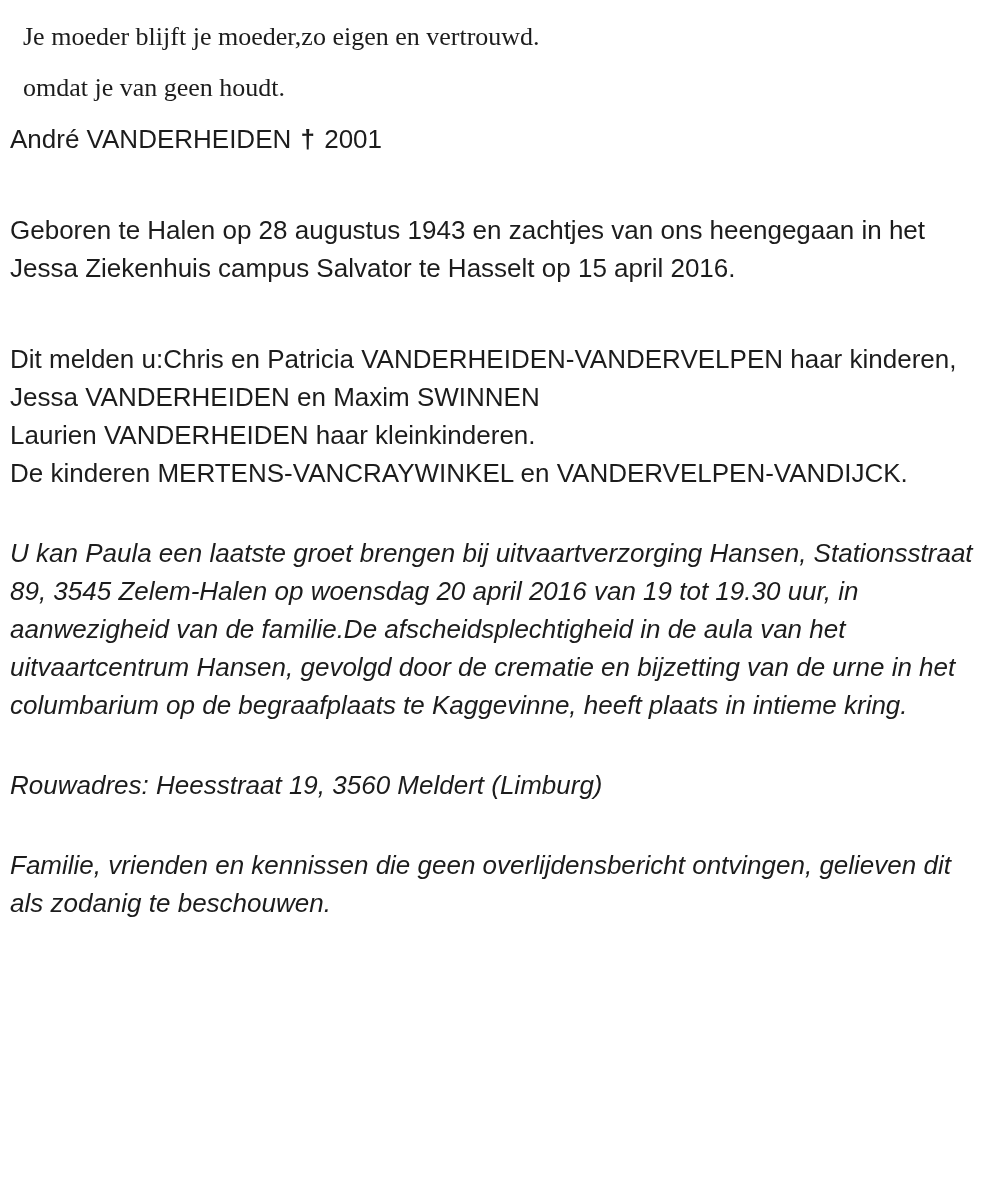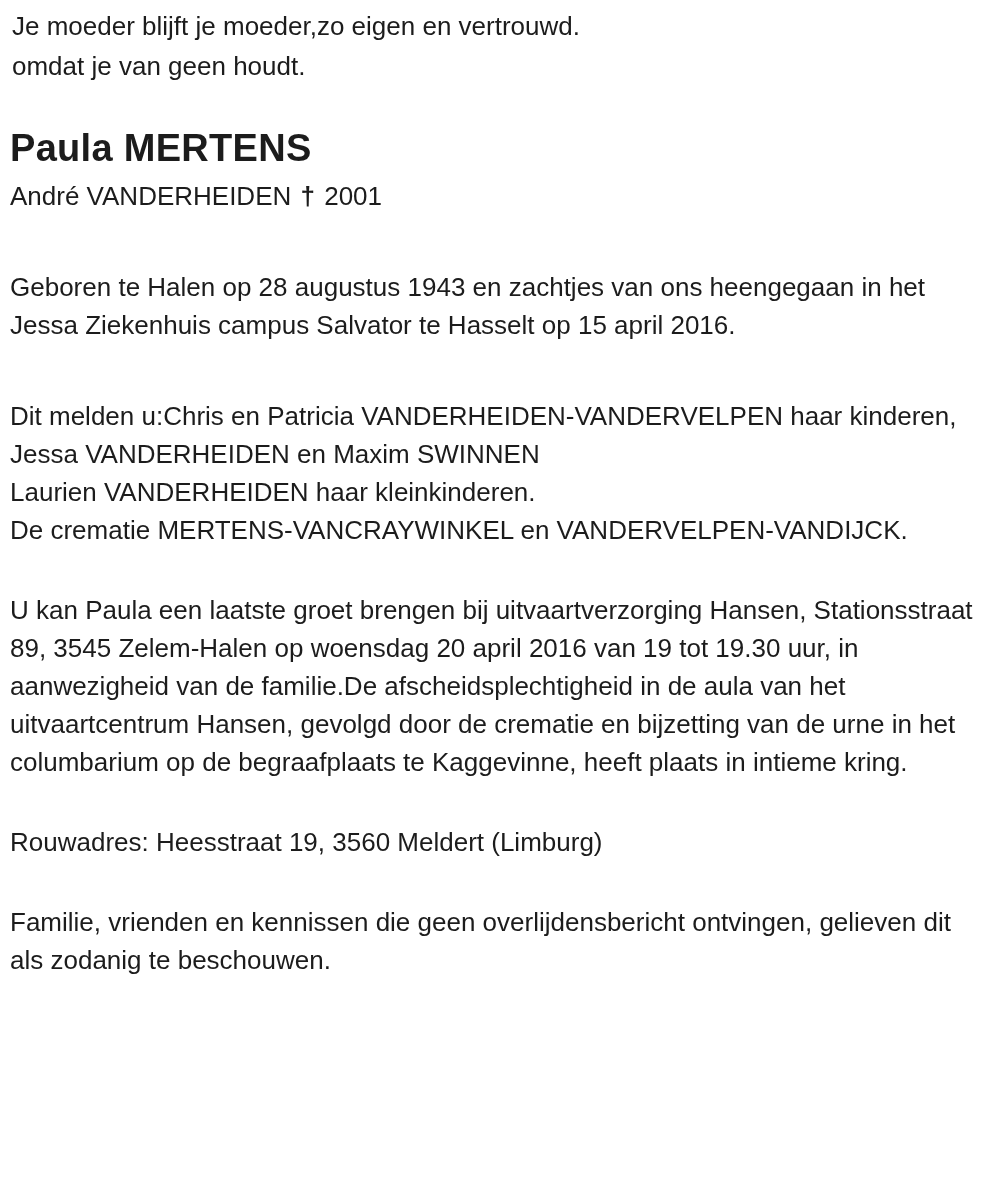--- a/index.html
+++ b/index.html
@@ -15,57 +15,56 @@
     font-family: "Liberation Sans", "DejaVu Sans", sans-serif;
     font-size: 26px;
     line-height: 38px;
     -webkit-font-smoothing: antialiased;
   }
   .obituary {
     padding: 5px 16px 20px 10px;
     width: 1000px;
   }
   p { margin: 0; }
-  .poem p { margin: 2px; }
+  .poem p { margin: 13px; font-family: Liberation Serif, serif; }
   .name {
     font-size: 38px;
     line-height: 46px;
     font-weight: 700;
     margin: 40px 0 6px 0;
     letter-spacing: 0.3px;
   }
   .block { margin-top: 53px; }
-  .block-lg { margin-top: 42px; }
+  .block-lg { margin-top: 42px; font-style: italic; }
   .dagger {
     font-weight: 700;
     padding: 0 2px;
   }
 </style>
 </head>
 <body>
 
 <div class="obituary">
 
   <div class="poem">
     <p>Je moeder blijft je moeder,zo eigen en vertrouwd.</p>
     <p>omdat je van geen houdt.</p>
   </div>
 
-  <h1 class="name">Paula MERTENS</h1>
 
 
   <p><span>André VANDERHEIDEN</span> <span class="dagger">†</span> <span>2001</span></p>
 
   <p class="block">Geboren te Halen op 28 augustus 1943 en zachtjes van ons heengegaan in het Jessa Ziekenhuis campus Salvator te Hasselt op 15 april 2016.</p>
 
   <div class="block">
     <p>Dit melden u:Chris en Patricia VANDERHEIDEN-VANDERVELPEN haar kinderen,</p>
     <p>Jessa VANDERHEIDEN en Maxim SWINNEN</p>
     <p>Laurien VANDERHEIDEN haar kleinkinderen.</p>
-    <p>De crematie MERTENS-VANCRAYWINKEL en VANDERVELPEN-VANDIJCK.</p>
+    <p>De kinderen MERTENS-VANCRAYWINKEL en VANDERVELPEN-VANDIJCK.</p>
   </div>
 
   <p class="block-lg">U kan Paula een laatste groet brengen bij uitvaartverzorging Hansen, Stationsstraat 89, 3545 Zelem-Halen op woensdag 20 april 2016 van 19 tot 19.30 uur, in aanwezigheid van de familie.De afscheidsplechtigheid in de aula van het uitvaartcentrum Hansen, gevolgd door de crematie en bijzetting van de urne in het columbarium op de begraafplaats te Kaggevinne, heeft plaats in intieme kring.</p>
 
   <p class="block-lg">Rouwadres: Heesstraat 19, 3560 Meldert (Limburg)</p>
 
   <p class="block-lg">Familie, vrienden en kennissen die geen overlijdensbericht ontvingen, gelieven dit als zodanig te beschouwen.</p>
 
 </div>
 

